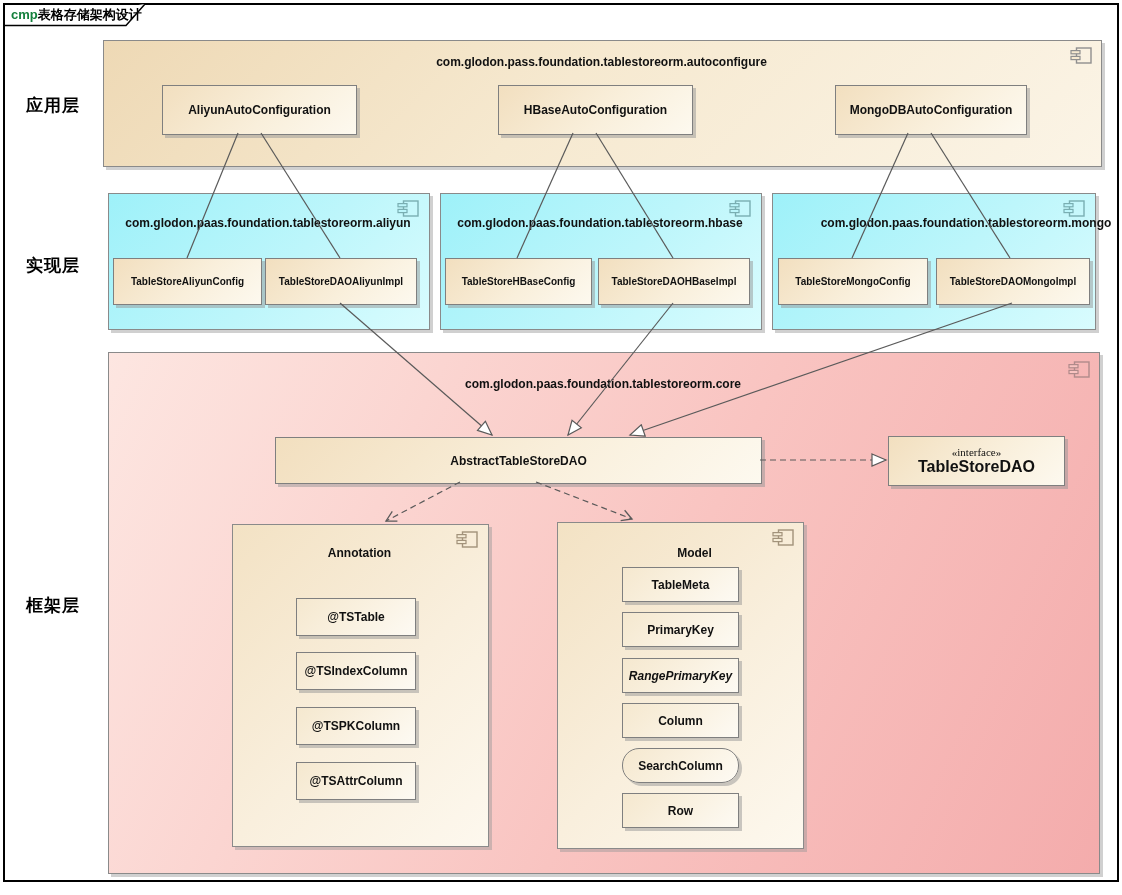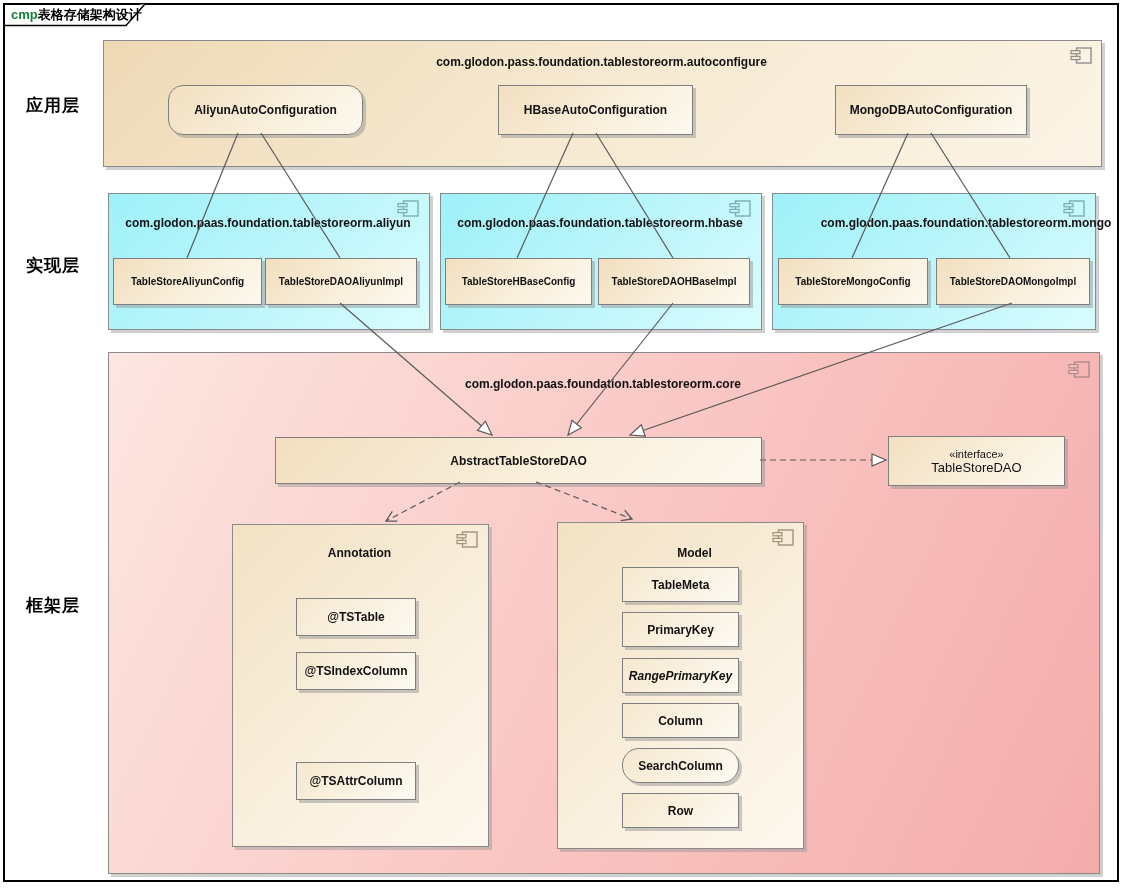--- a/index.html
+++ b/index.html
@@ -16,22 +16,22 @@
   .pkg-core{background:linear-gradient(115deg,#fde6e1 0%,#f9c4c1 55%,#f4acac 100%);}
   .pkg-inner{background:linear-gradient(135deg,#f3e2c4 0%,#f9efdd 55%,#fdf8ee 100%);}
   .pkg-title{position:absolute;left:0;width:100%;text-align:center;font-weight:bold;
              font-size:12px;color:#111;z-index:2;white-space:nowrap;}
   .box{position:absolute;border:1px solid #7f7f7f;box-shadow:3px 3px 0 rgba(150,150,150,.5);
        display:flex;align-items:center;justify-content:center;text-align:center;
        font-weight:bold;font-size:12px;color:#111;z-index:2;
        background:linear-gradient(135deg,#f2dfbf 0%,#f9efdb 55%,#fdf9ef 100%);}
   .box-sm{font-size:10px;text-align:right;}
   .box-item{background:linear-gradient(135deg,#f5e8cf 0%,#faf2e2 55%,#fdfaf3 100%);}
-  .iface-line1{font-weight:normal;font-size:11px;display:block;}
-  .iface-line2{font-weight:normal;font-size:13px;display:block;}
+  .iface-line1{font-weight:normal;font-size:11px;display:block;font-family:Liberation Serif, serif;}
+  .iface-line2{font-weight:bold;font-size:16px;display:block;}
   .cmp-icon{position:absolute;z-index:3;}
   #connectors{position:absolute;left:0;top:0;z-index:5;pointer-events:none;overflow:visible;}
 </style>
 </head>
 <body>
 
 <div id="stage">
 
   <div class="frame"></div>
 
@@ -44,21 +44,21 @@
   <div class="layer-label" style="left:26px;top:594px;text-align:right;">框架层</div>
 
   <div class="pkg pkg-app" style="left:103px;top:40px;width:997px;height:125px;"></div>
   <div class="pkg-title" style="left:103px;top:55px;width:997px;">com.glodon.pass.foundation.tablestoreorm.autoconfigure</div>
   <svg class="cmp-icon" style="left:1070px;top:47px;" width="22" height="17" viewBox="0 0 22 17">
     <rect x="6.5" y="1" width="14.5" height="15" fill="none" stroke="#8f8f8f" stroke-width="1.4"></rect>
     <rect x="1" y="3.6" width="9" height="3.2" fill="#f6e9d0" stroke="#8f8f8f" stroke-width="1.2"></rect>
     <rect x="1" y="9.4" width="9" height="3.2" fill="#f6e9d0" stroke="#8f8f8f" stroke-width="1.2"></rect>
   </svg>
 
-  <div class="box" style="left:168px;top:85px;width:193px;height:48px;border-radius:15px;">
+  <div class="box" style="left:162px;top:85px;width:193px;height:48px;">
     <span>AliyunAutoConfiguration</span>
   </div>
   <div class="box" style="left:498px;top:85px;width:193px;height:48px;">
     <span>HBaseAutoConfiguration</span>
   </div>
   <div class="box" style="left:835px;top:85px;width:190px;height:48px;">
     <span>MongoDBAutoConfiguration</span>
   </div>
 
   <div class="pkg pkg-cyan" style="left:108px;top:193px;width:320px;height:135px;"></div>
@@ -125,20 +125,23 @@
   <svg class="cmp-icon" style="left:456px;top:531px;" width="22" height="17" viewBox="0 0 22 17">
     <rect x="6.5" y="1" width="14.5" height="15" fill="none" stroke="#a2927a" stroke-width="1.4"></rect>
     <rect x="1" y="3.6" width="9" height="3.2" fill="#f6ecd6" stroke="#a2927a" stroke-width="1.2"></rect>
     <rect x="1" y="9.4" width="9" height="3.2" fill="#f6ecd6" stroke="#a2927a" stroke-width="1.2"></rect>
   </svg>
   <div class="box box-item" style="left:296px;top:598px;width:118px;height:36px;">
     <span>@TSTable</span>
   </div>
   <div class="box box-item" style="left:296px;top:652px;width:118px;height:36px;">
     <span>@TSIndexColumn</span>
+  </div>
+  <div class="box box-item" style="left:296px;top:707px;width:118px;height:36px;">
+    <span>@TSPKColumn</span>
   </div>
   <div class="box box-item" style="left:296px;top:762px;width:118px;height:36px;">
     <span>@TSAttrColumn</span>
   </div>
 
   <div class="pkg pkg-inner" style="left:557px;top:522px;width:245px;height:325px;"></div>
   <div class="pkg-title" style="left:557px;top:546px;width:275px;">Model</div>
   <svg class="cmp-icon" style="left:772px;top:529px;" width="22" height="17" viewBox="0 0 22 17">
     <rect x="6.5" y="1" width="14.5" height="15" fill="none" stroke="#a2927a" stroke-width="1.4"></rect>
     <rect x="1" y="3.6" width="9" height="3.2" fill="#f6ecd6" stroke="#a2927a" stroke-width="1.2"></rect>

